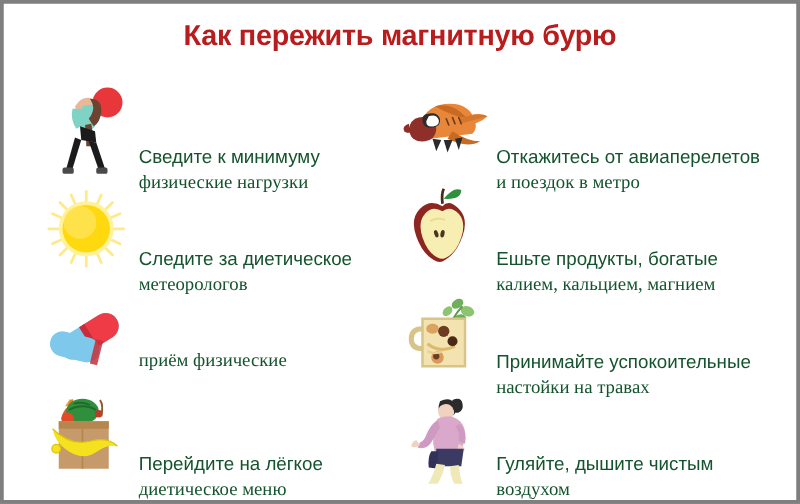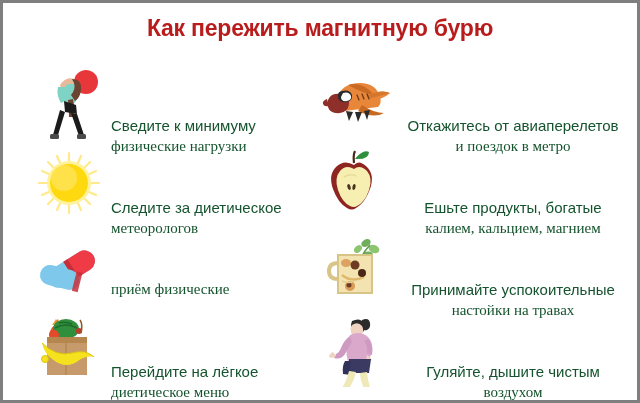--- a/index.html
+++ b/index.html
@@ -33,21 +33,21 @@
     color: #b91c1c;
     letter-spacing: -0.2px;
     white-space: nowrap;
   }
   .col {
     position: absolute;
     top: 62px;
     width: 300px;
   }
   .col-left  { left: 33px; }
-  .col-right { left: 319px; text-align: center; }
+  .col-right { left: 319px; }
 
   .tip {
     position: relative;
     height: 82px;
   }
   .tip .icon-box {
     position: absolute;
     left: 0;
     top: 0;
     width: 72px;

